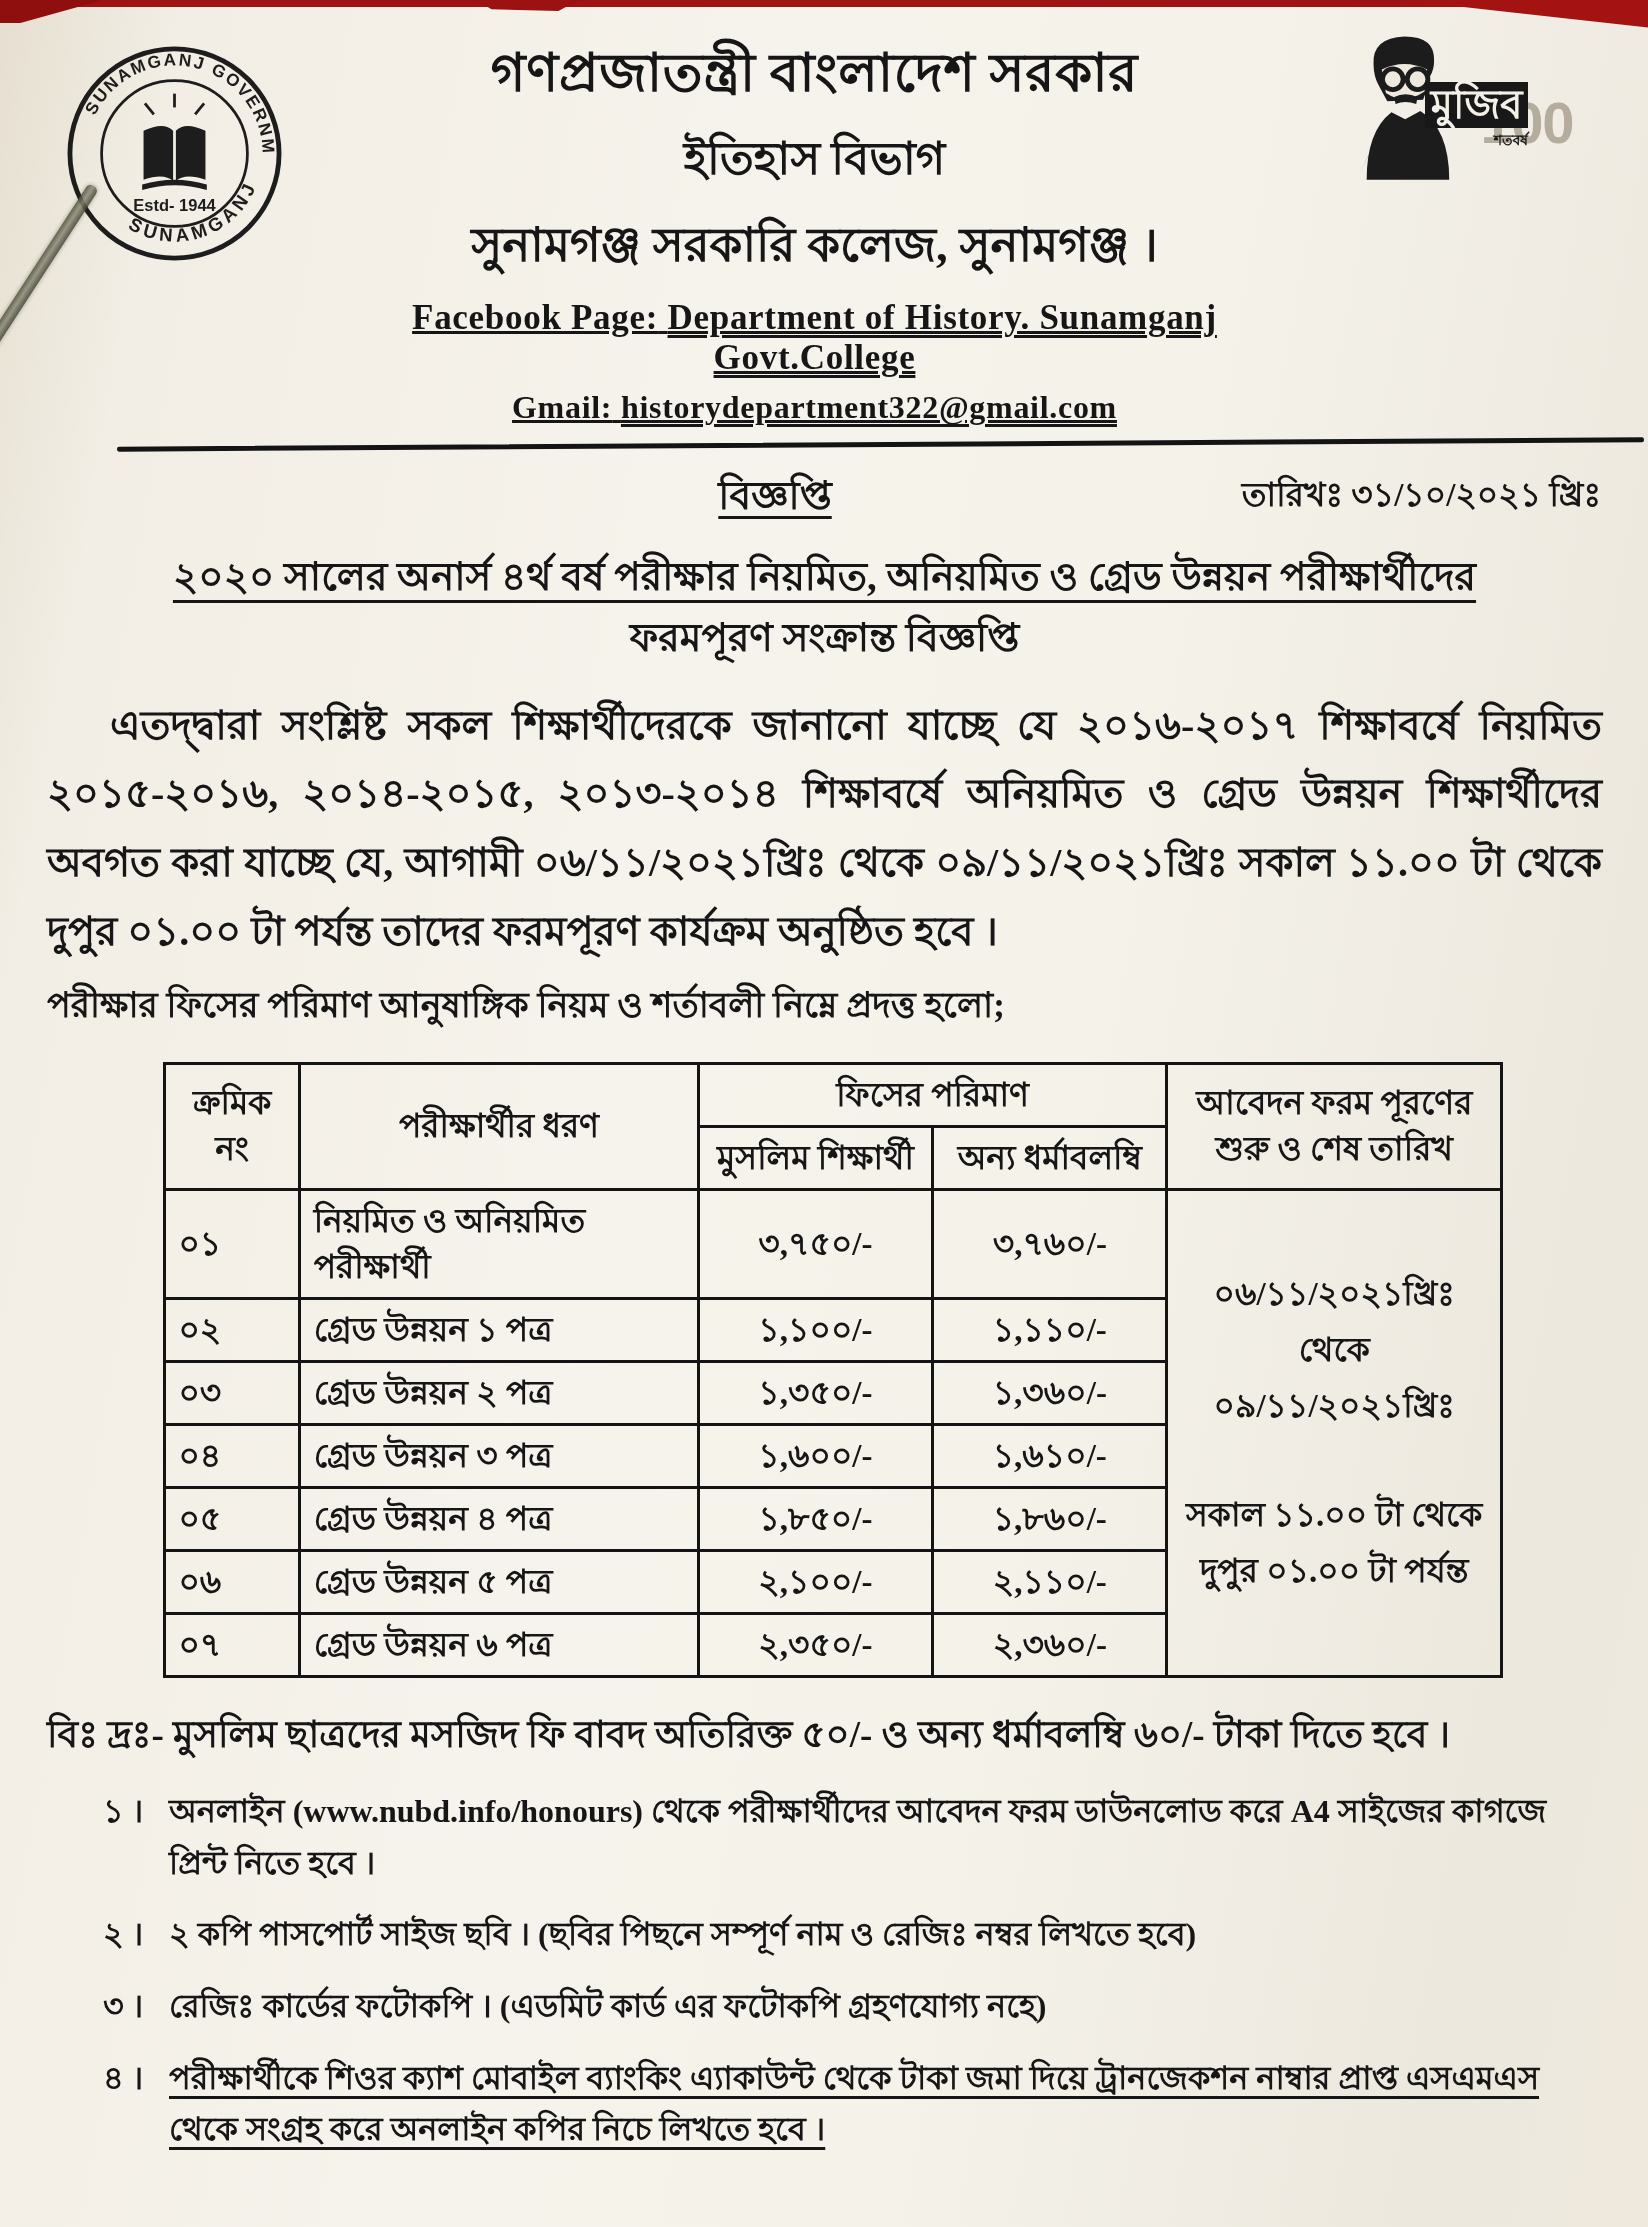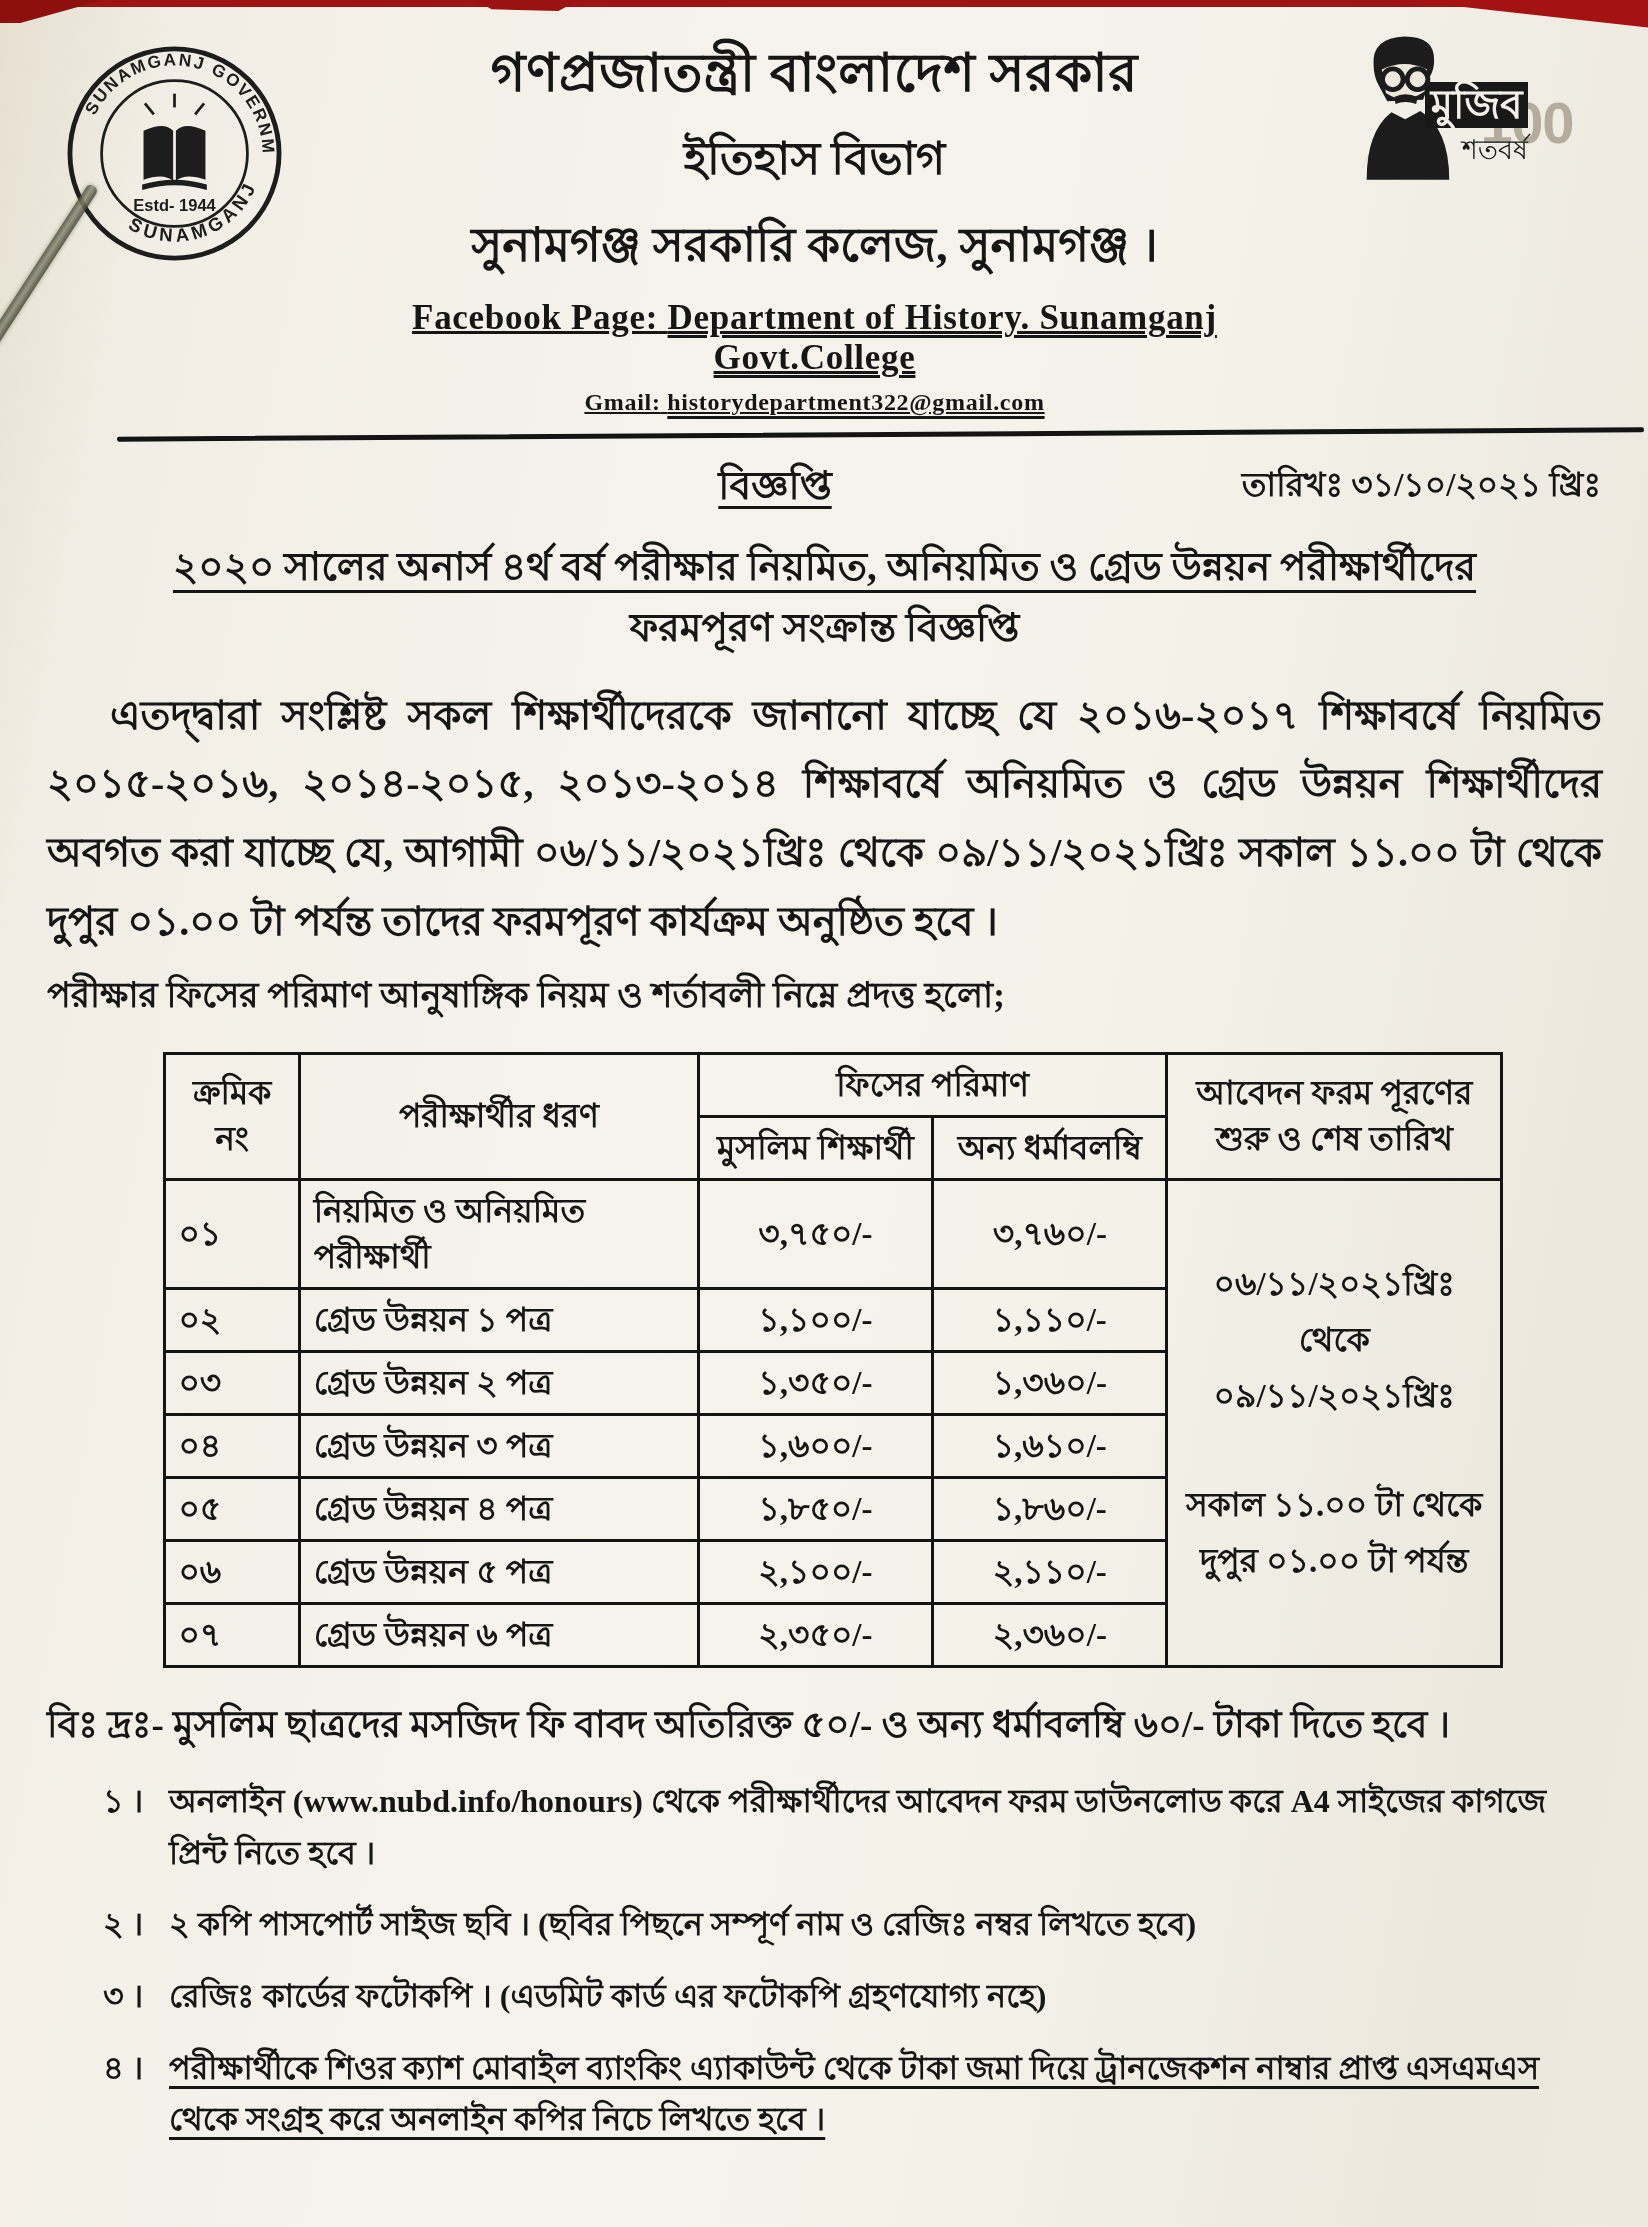--- a/index.html
+++ b/index.html
@@ -26,26 +26,26 @@
     background:linear-gradient(90deg,#4c4c3c,#8a8a74 45%,#3f3f32);
     transform:rotate(33deg);transform-origin:top center;border-radius:5.5px;opacity:.85;
     box-shadow:0 0 4.1px rgba(60,60,40,.5);
   }
   .head-center{margin:0 296px 0 276px;text-align:center;}
   .gov-line{font-size:53px;font-weight:700;letter-spacing:0.7px;}
   .dept-line{font-size:45px;font-weight:700;margin-top:4.1px;}
   .college-line{font-size:47px;font-weight:700;margin-top:9.6px;}
   .contact-line{font-size:35px;font-weight:700;margin-top:11px;letter-spacing:0.7px;text-decoration:underline;}
   .contact-line .value{text-decoration:underline;text-decoration-thickness:2.8px;text-underline-offset:5.5px;}
-  .gmail-line{font-size:24px;}
+  .gmail-line{font-size:32px;}
   .mujib{position:absolute;right:76px;top:27.6px;width:227px;height:152px;}
   .mujib-num{position:absolute;right:0;top:61px;font-size:58px;font-weight:700;color:#b4ad9e;font-family:"Liberation Sans","DejaVu Sans",sans-serif;letter-spacing:-1.4px;}
   .mujib-bn{position:absolute;right:45px;top:54px;text-align:right;color:#181818;}
   .mujib-bn .l1{font-size:40px;font-weight:700;background:#181818;color:#f4f0e8;padding:0 5.5px;line-height:1.15;}
-  .mujib-bn .l2{font-size:27px;font-weight:400;margin-top:1.4px;}
+  .mujib-bn .l2{font-size:14px;font-weight:700;margin-top:1.4px;}
 
   
   .divider{margin:16.5px 5.5px 0 117px;height:4.8px;background:#141414;transform:rotate(-.35deg);border-radius:2.1px;}
 
   
   .notice-row{position:relative;margin-top:18px;height:59px;}
   .notice-label{position:absolute;left:47%;transform:translateX(-50%);font-size:39px;font-weight:700;text-decoration:underline;text-decoration-thickness:3.4px;text-underline-offset:6.9px;}
   .notice-date{position:absolute;right:48px;top:4.1px;font-size:33px;font-weight:600;}
 
   .title{margin:23.4px 62px 0 62px;text-align:center;font-size:39px;font-weight:700;line-height:1.55;}

